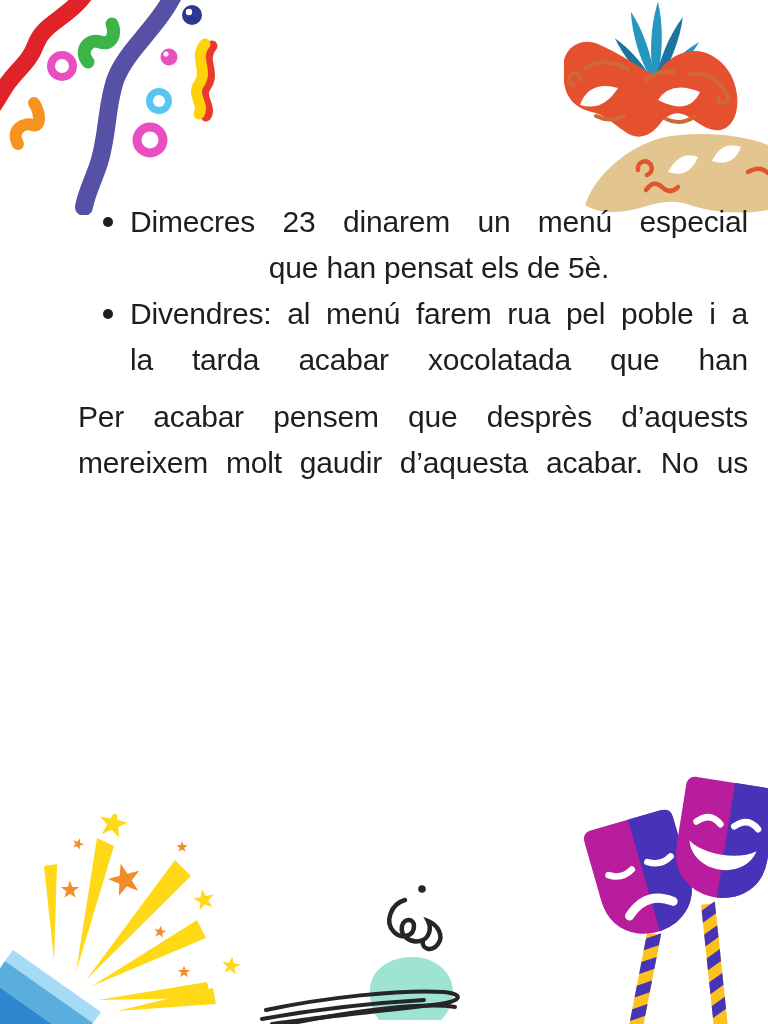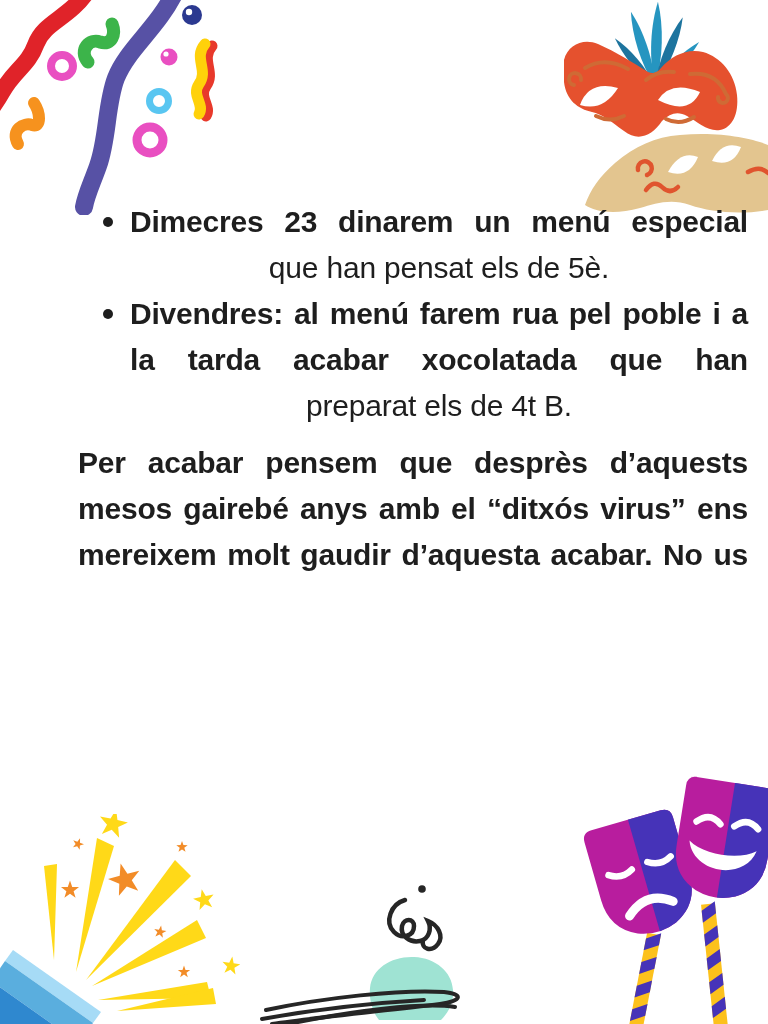--- a/index.html
+++ b/index.html
@@ -16,21 +16,21 @@
   .content{
     position:absolute;left:78px;top:199px;width:670px;
     color:#1e1e1e;font-size:30px;line-height:46px;letter-spacing:-0.2px;
   }
   ul.bullets{list-style:none;margin:0;padding:0 0 0 52px;}
   ul.bullets li{position:relative;}
   ul.bullets .dot{
     position:absolute;left:-27px;top:18px;width:10px;height:10px;
     border-radius:50%;background:#1e1e1e;
   }
-  .jl{text-align:justify;text-align-last:justify;text-justify:inter-word;font-weight:bold;}
+  .jl{text-align:justify;text-align-last:justify;text-justify:inter-word;}
   .ll{text-align:center;}
   .closing{margin-top:11px;}
 </style>
 </head>
 <body>
 
 <div>
 
   <svg id="confetti" class="deco" width="260" height="215" viewBox="0 0 260 215">
     <path d="M 88,-10 C 70,18 44,22 36,44 C 28,66 14,70 2,92 C -4,103 -9,108 -15,118" fill="none" stroke="#e02329" stroke-width="17" stroke-linecap="round"></path>
@@ -174,23 +174,21 @@
     <ul class="bullets">
       <li>
         <span class="dot"></span>
         <div class="jl">Dimecres 23 dinarem un menú especial</div>
         <div class="ll">que han pensat els de 5è.</div>
       </li>
       <li>
         <span class="dot"></span>
         <div class="jl">Divendres: al menú farem rua pel poble i a</div>
         <div class="jl">la tarda acabar xocolatada que han</div>
-        <div class="ll">preparat els de 4t B.</div>
       </li>
     </ul>
     <div class="closing">
       <div class="jl">Per acabar pensem que desprès d’aquests</div>
-      <div class="jl">mesos gairebé anys amb el “ditxós virus” ens</div>
       <div class="jl">mereixem molt gaudir d’aquesta acabar. No us</div>
     </div>
   </div>
 
 </div>
 
 </body></html>

